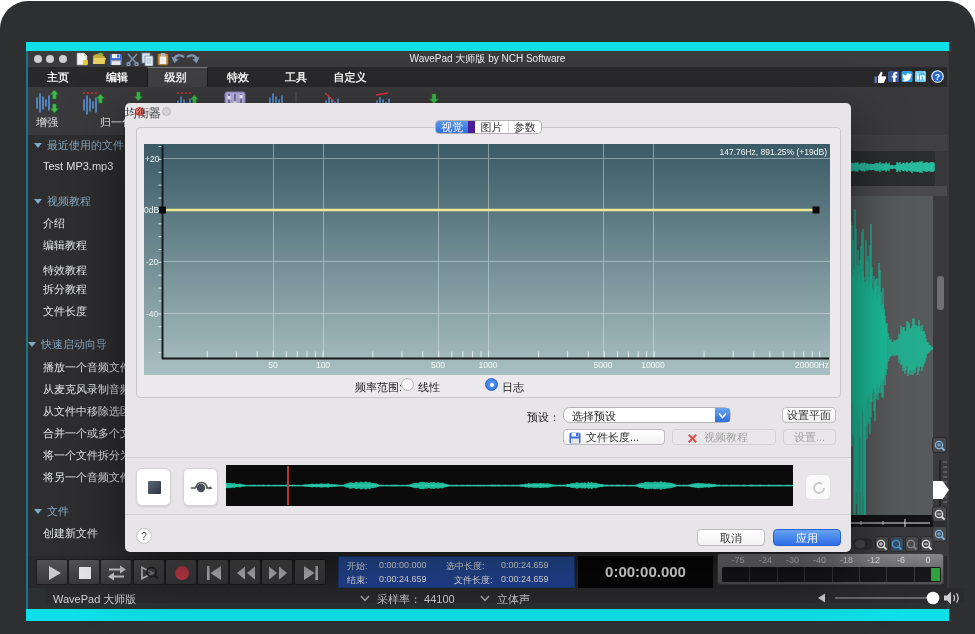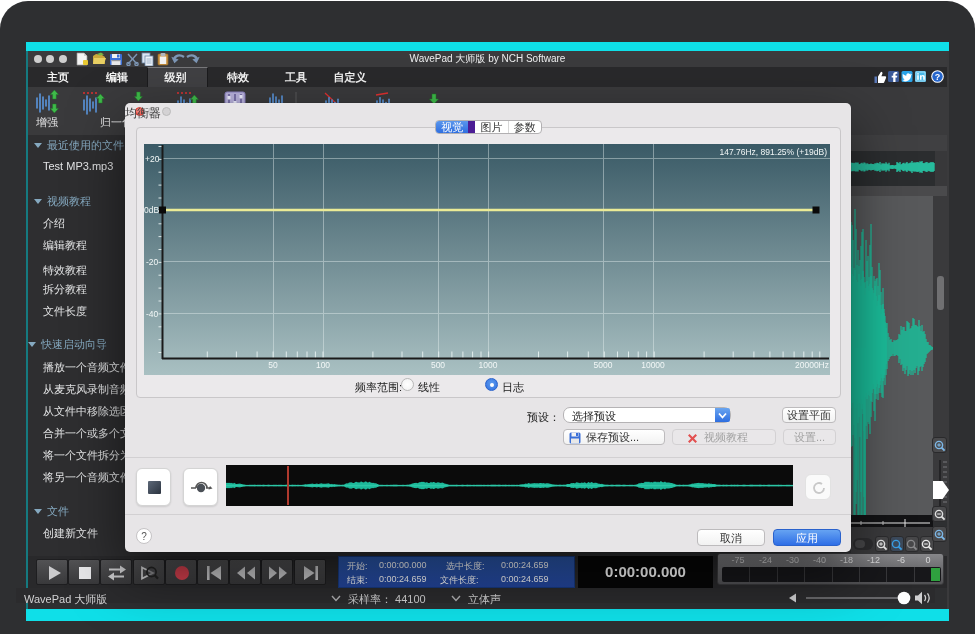--- a/index.html
+++ b/index.html
@@ -29,21 +29,21 @@
 .rzthumb{left:937px;top:276px;width:7px;height:34px;background:#707072;border-radius:3px}
 .rzruler{left:851px;top:515px;width:82px;height:12px;background:#131315}
 .rzzoom{left:851px;top:527px;width:96px;height:29px;background:#3a3a3c}
 .railbtn{position:absolute;width:15px;height:16px;background:#4a4a4c;border:1px solid #2a2a2c;border-radius:3px}
 .zoombtn{position:absolute;top:536px;width:14px;height:16px;background:#48484a;border:1px solid #2c2c2e;border-radius:3px}
 .transport{left:28px;top:556px;width:919px;height:32px;background:#29292b}
 .tbtn{position:absolute;top:3px;width:32px;height:26px;background:linear-gradient(#525254,#39393b);border:1px solid #1e1e20;border-radius:2px}
 .bluepanel{position:absolute;left:310px;top:0;width:237px;height:32px;background:linear-gradient(#2d5cb4,#23459c);border:1px solid #173a80;color:#fff;font-size:9px}
 .timepanel{position:absolute;left:550px;top:0;width:135px;height:32px;background:#070707;color:#fff;font-weight:bold;font-size:15px;text-align:center;line-height:32px}
 .meter{position:absolute;left:689px;top:-3px;width:227px;height:32px;background:linear-gradient(#87878a,#515154);border-radius:3px;border:1px solid #3a3a3c}
-.statusbar{left:16px;top:588px;width:919px;height:15px;background:#2b2b2d;color:#d2d2d3;font-size:11px}
+.statusbar{left:45px;top:588px;width:919px;height:15px;background:#2b2b2d;color:#d2d2d3;font-size:11px}
 .dialog{left:125px;top:103px;width:726px;height:449px;background:#e7e5e7;border-radius:5px;box-shadow:0 22px 55px rgba(0,0,0,0.55),0 0 1px rgba(0,0,0,0.4)}
 .dlg-title{position:absolute;left:0;top:0;width:100%;height:22px;font-size:12px;color:#404040;line-height:20px}
 .dtl{position:absolute;top:4px;width:9px;height:9px;border-radius:50%}
 .tabs{position:absolute;left:310px;top:17px;width:107px;height:14px;border:1px solid #b2b0b2;border-radius:4px;background:#fff;font-size:11px;display:flex;z-index:3}
 .tab{flex:1;text-align:center;line-height:13px;color:#333}
 .tabsel{background:linear-gradient(#5a96ec,#2f6fe0);color:#fff;border-radius:3px 0 0 3px}
 .groupbox{position:absolute;left:11px;top:24px;width:705px;height:271px;background:#ebe9eb;border:1px solid #c9c7c9;border-radius:4px}
 .btn{position:absolute;height:16px;background:linear-gradient(#ffffff,#f2f2f2);border:1px solid #bdbbbd;border-radius:4px;font-size:11px;color:#333;text-align:center}
 .btn.dis{background:#e9e7e9;border-color:#d3d1d3;color:#a2a2a2}
 .bluebtn{background:linear-gradient(#66a3f2,#2e6ee6) !important;border-color:#2a62cc !important;color:#fff !important}
@@ -581,21 +581,21 @@
           <rect x="20.4" y="6" width="2.6" height="14" fill="#cbcbcd"></rect>
           <path d="M9,6 L19.5,13 L9,20 z" fill="#cbcbcd"></path>
         </svg></div>
       <div class="bluepanel">
 <div style="position:absolute;left:8px;top:3px">开始:</div>
         <div style="position:absolute;left:40px;top:3px">0:00:00.000</div>
 <div style="position:absolute;left:8px;top:17px">结束:</div>
         <div style="position:absolute;left:40px;top:17px">0:00:24.659</div>
 <div style="position:absolute;left:107px;top:3px">选中长度:</div>
         <div style="position:absolute;left:162px;top:3px">0:00:24.659</div>
-<div style="position:absolute;left:101px;top:17px">文件长度:</div>
+<div style="position:absolute;left:115px;top:17px">文件长度:</div>
         <div style="position:absolute;left:162px;top:17px">0:00:24.659</div>
 </div>
 <div class="timepanel">0:00:00.000</div>
       <div class="meter">
         <div style="position:absolute;left:8px;top:1px;width:24px;text-align:center;font-size:9px;color:#d8d8d9">-75</div>
         <div style="position:absolute;left:35.5px;top:1px;width:24px;text-align:center;font-size:9px;color:#d8d8d9">-24</div>
         <div style="position:absolute;left:62.5px;top:1px;width:24px;text-align:center;font-size:9px;color:#d8d8d9">-30</div>
         <div style="position:absolute;left:89.5px;top:1px;width:24px;text-align:center;font-size:9px;color:#d8d8d9">-40</div>
         <div style="position:absolute;left:116.5px;top:1px;width:24px;text-align:center;font-size:9px;color:#d8d8d9">-18</div>
         <div style="position:absolute;left:143.5px;top:1px;width:24px;text-align:center;font-size:9px;color:#d8d8d9">-12</div>
@@ -746,21 +746,21 @@
   </div>
 </div>
 <div class="btn" style="left:657px;top:304px;width:54px;line-height:15px">设置平面</div>
 <div class="btn" style="left:438px;top:326px;width:102px;line-height:15px;text-align:left">
   <svg style="position:absolute;left:5px;top:2px" width="12" height="12" viewBox="0 0 12 12">
           <rect x="0.5" y="0.5" width="11" height="11" rx="1.5" fill="#3a6fd8"></rect>
           <rect x="2.5" y="0.5" width="7" height="4" fill="#f2f2f2"></rect>
           <rect x="7" y="1" width="2" height="3" fill="#3a6fd8"></rect>
           <rect x="2" y="6.5" width="8" height="5" fill="#e8e8e8"></rect>
         </svg>
-  <span style="margin-left:22px">保存预设...</span></div>
+  <span style="margin-left:22px">文件长度...</span></div>
 <div class="btn dis" style="left:547px;top:326px;width:104px;line-height:15px;text-align:left">
   <svg style="position:absolute;left:14px;top:2.5px" width="11" height="11" viewBox="0 0 11 11">
           <path d="M1,2.5 L2.5,1 L5.5,4 L8.5,1 L10,2.5 L7,5.5 L10,8.5 L8.5,10 L5.5,7 L2.5,10 L1,8.5 L4,5.5 z" fill="#e25050"></path>
         </svg>
   <span style="margin-left:31px">视频教程</span></div>
 <div class="btn dis" style="left:658px;top:326px;width:53px;line-height:15px">设置...</div>
 
 <div class="ab" style="left:0;top:354px;width:726px;height:1px;background:#d2d0d2"></div>
 
 <div class="stopbtn" style="left:11px;top:365px">

